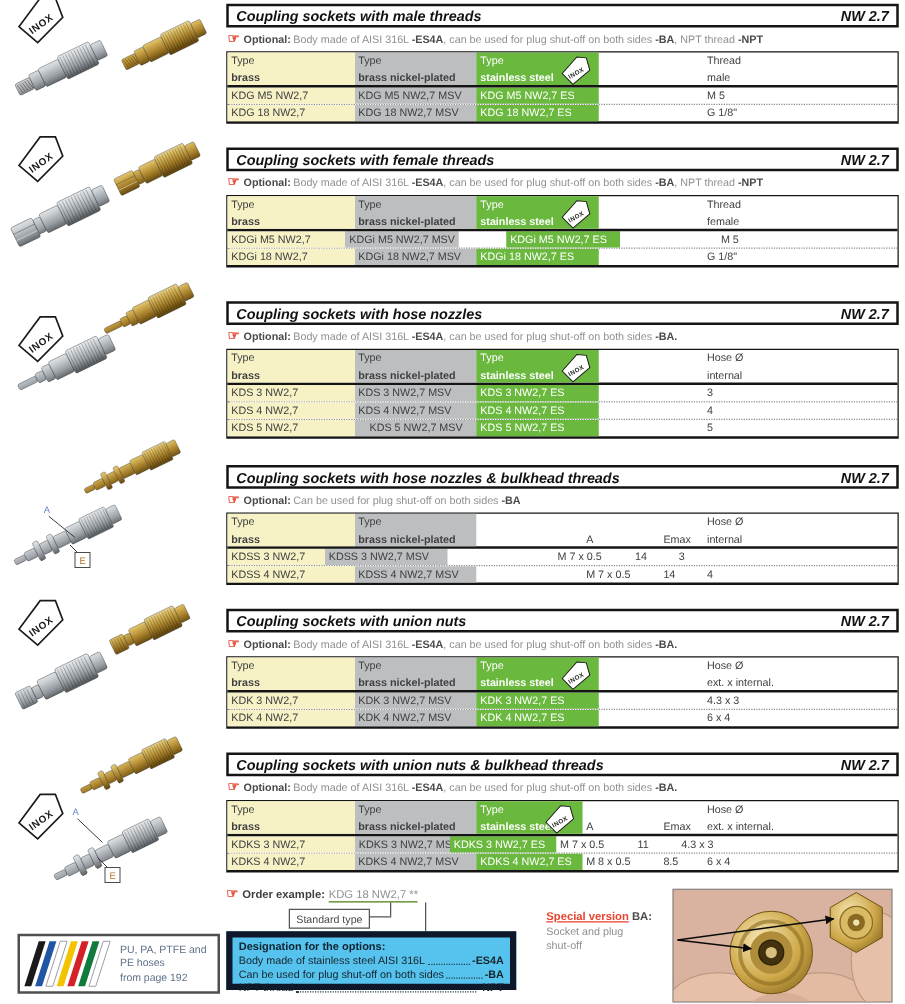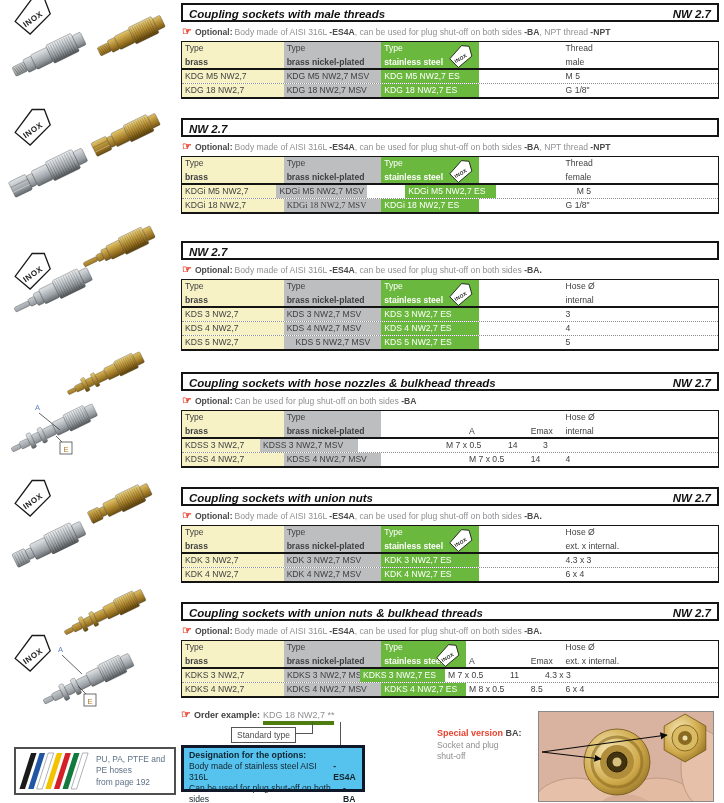--- a/index.html
+++ b/index.html
@@ -27,38 +27,38 @@
   .bg-gray{background:#bdbebf;}
   .bg-green{background:#6bb83e;color:#fff;}
   .drow{display:flex;height:13px;line-height:12.5px;font-size:8.6px;}
   .drow + .drow{border-top:1px dotted #8d8d8d;}
   .dc{box-sizing:border-box;padding-left:3px;overflow:hidden;white-space:nowrap;}
   .htag{position:absolute;top:0;width:42px;height:28px;overflow:visible;pointer-events:none;}
   
   .oex{position:absolute;left:181px;top:708px;font-size:9px;white-space:nowrap;}
   .oex .hand{color:#e8432e;font-size:11px;margin-right:3px;font-weight:bold;}
   .oex b{color:#3f3f41;margin-right:3px;}
-  .oex .oev{color:#8f9093;border-bottom:4px solid #4d7c0f;padding-bottom:1px;}
+  .oex .oev{color:#8f9093;border-bottom:1px solid #4d7c0f;padding-bottom:1px;}
   .conn{position:absolute;}
   .c1{left:340px;top:722px;height:23px;border-left:1px solid #555;}
   .c2{left:312px;top:722px;height:11px;border-left:1px solid #555;}
   .c3{left:294px;top:733px;width:19px;border-top:1px solid #555;}
   .stdbox{position:absolute;left:231px;top:727px;width:63px;height:14px;border:1px solid #555;
           background:#fff;font-size:8.5px;line-height:14px;text-align:center;color:#4a4a4c;}
-  .optsbox{position:absolute;left:181px;top:745px;width:184px;height:47px;background:#56c2ee;
-           border:3px solid #0f172a;box-sizing:border-box;padding:2px 5px;}
+  .optsbox{position:absolute;left:181px;top:745px;width:232px;height:47px;background:#56c2ee;
+           border:5px solid #0f172a;box-sizing:border-box;padding:2px 5px;}
   .optstitle{font-size:8.8px;font-weight:bold;color:#0f2430;line-height:11px;}
   .optsrow{display:flex;font-size:8.6px;color:#15232b;line-height:11px;align-items:flex-end;}
   .optsrow .lead{flex:1;border-bottom:1px dotted #24454f;margin:0 2px 2px 2px;}
   .optsrow .code{font-weight:bold;}
   .hosesbox{position:absolute;left:14px;top:747px;width:162px;height:48px;border:2px solid #4f4f4f;
             box-sizing:border-box;display:flex;align-items:center;background:#fff;}
   .hosestext{margin-left:6px;font-size:8.4px;color:#5e7186;line-height:11.5px;}
   .special{position:absolute;left:437px;top:727px;width:104px;font-size:9px;line-height:12px;}
-  .svred{color:#e8432e;font-weight:bold;}
+  .svred{color:#e8432e;font-weight:bold;text-decoration:underline;}
   .svcode{color:#4a4a4c;font-weight:bold;}
   .svlines{font-size:8.6px;color:#8f9093;line-height:11px;margin-top:1px;}
   .photo{position:absolute;left:538px;top:711px;width:176px;height:91px;border:1px solid #8a8a8a;
          box-sizing:border-box;background:#d9b2a0;}
   #defs-svg{position:absolute;width:0;height:0;}
 </style>
 </head>
 <body>
 
 <svg id="defs-svg" xmlns="http://www.w3.org/2000/svg" aria-hidden="true">
@@ -237,20 +237,21 @@
             <rect x="68" y="-7" width="9" height="14" rx="1.5" fill="url(#gBrass)" stroke="rgba(30,30,30,.55)" stroke-width="0.5"></rect>
           </g>
           <g transform="translate(8,7) rotate(-35) scale(1)">
             <polygon points="0,9 27,0 37,7 33,23 5,28" fill="#fff" stroke="#1a1a1a" stroke-width="1.3"></polygon>
             <text x="5" y="20" font-size="8" font-weight="bold" letter-spacing=".5" fill="#1a1a1a" font-family="&quot;Liberation Sans&quot;,sans-serif">INOX</text>
           </g>
         </svg>
       </div>
     <div class="content">
       <header class="bar">
+        <h2 class="title">Coupling sockets with female threads</h2>
         <span class="nw">NW 2.7</span>
       </header>
       <p class="optional"><span class="hand">☞</span><b class="optlabel">Optional:</b><span class="opttext"><span>Body made of AISI 316L </span><span class="seg-b">-ES4A</span><span>, can be used for plug shut-off on both sides </span><span class="seg-b">-BA</span><span>, NPT thread </span><span class="seg-b">-NPT</span></span></p>
       <div class="tbl">
           <div class="hrow">
             <div class="hc bg-yellow" style="width: 102px;">
               <div class="h1">Type</div>
               <div class="h2 h2b">brass</div>
             </div>
             <div class="hc bg-gray" style="width: 98px;">
@@ -278,21 +279,21 @@
           </div>
           <div class="drow">
             <div class="dc bg-yellow" style="width: 102px;">KDGi M5 NW2,7</div>
             <div class="dc bg-gray" style="width: 98px;">KDGi M5 NW2,7 MSV</div>
             <div class="dc bg-green" style="width: 98px; margin-left: 38px;">KDGi M5 NW2,7 ES</div>
             <div class="dc" style="width: 84px;"></div>
             <div class="dc" style="width: 156px;">M 5</div>
           </div>
           <div class="drow">
             <div class="dc bg-yellow" style="width: 102px;">KDGi 18 NW2,7</div>
-            <div class="dc bg-gray" style="width: 98px; font-family: Liberation Serif, serif;">KDGi 18 NW2,7 MSV</div>
+            <div class="dc bg-gray" style="width: 98px;">KDGi 18 NW2,7 MSV</div>
             <div class="dc bg-green" style="width: 98px;">KDGi 18 NW2,7 ES</div>
             <div class="dc" style="width: 84px;"></div>
             <div class="dc" style="width: 156px;">G 1/8"</div>
           </div>
         </div>
     </div>
   </section>
 
   <section class="sec" style="top: 241px; height: 114px;">
     <div class="imgs">
@@ -334,20 +335,21 @@
             <rect x="74" y="-7" width="9" height="14" rx="1.5" fill="url(#gBrass)" stroke="rgba(30,30,30,.55)" stroke-width="0.5"></rect>
           </g>
           <g transform="translate(8,28) rotate(-35) scale(1)">
             <polygon points="0,9 27,0 37,7 33,23 5,28" fill="#fff" stroke="#1a1a1a" stroke-width="1.3"></polygon>
             <text x="5" y="20" font-size="8" font-weight="bold" letter-spacing=".5" fill="#1a1a1a" font-family="&quot;Liberation Sans&quot;,sans-serif">INOX</text>
           </g>
         </svg>
       </div>
     <div class="content">
       <header class="bar">
+        <h2 class="title">Coupling sockets with hose nozzles</h2>
         <span class="nw">NW 2.7</span>
       </header>
       <p class="optional"><span class="hand">☞</span><b class="optlabel">Optional:</b><span class="opttext"><span>Body made of AISI 316L </span><span class="seg-b">-ES4A</span><span>, can be used for plug shut-off on both sides </span><span class="seg-b">-BA.</span></span></p>
       <div class="tbl">
           <div class="hrow">
             <div class="hc bg-yellow" style="width: 102px;">
               <div class="h1">Type</div>
               <div class="h2 h2b">brass</div>
             </div>
             <div class="hc bg-gray" style="width: 98px;">

